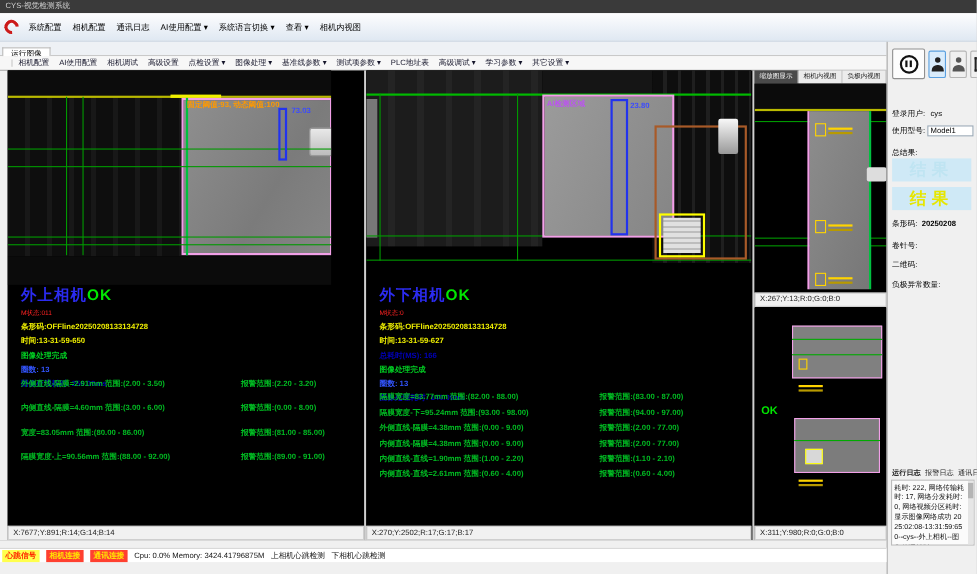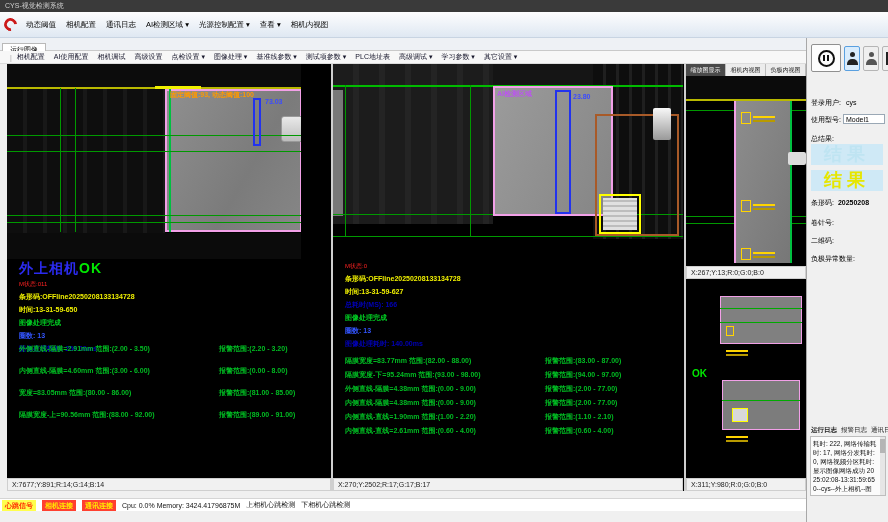--- a/index.html
+++ b/index.html
@@ -66,21 +66,21 @@
   .pause-icon::before, .pause-icon::after { content:''; position:absolute; top:3px; width:2.5px; height:6px; background:#111; }
   .pause-icon::before { left:3px; } .pause-icon::after { left:7px; }
   .btn-sm { width:16px; height:25px; display:flex; align-items:center; justify-content:center; background:#efefef; border:1px solid #b5b5b5; border-radius:2px; }
   .btn-sm.active { background:#d9ecfc; border:1px solid #5aa0e0; }
   .person { width:11px; height:13px; position:relative; }
   .person::before { content:''; position:absolute; top:0; left:3px; width:5px; height:5px; border-radius:50%; background:#222; }
   .person::after { content:''; position:absolute; bottom:0; left:0; width:11px; height:6px; border-radius:5px 5px 0 0; background:#222; }
   .person.dark::before, .person.dark::after { background:#555; }
   .door { width:9px; height:13px; border:2px solid #222; border-right:none; position:relative; }
   .door::after { content:''; position:absolute; right:-6px; top:2px; width:0; height:0; border-left:5px solid #222; border-top:3px solid transparent; border-bottom:3px solid transparent; }
-  .result-box { width:72px; height:21px; background:#cfe9f6; font-size:18px; font-weight:bold; letter-spacing:5px; text-align:center; line-height:21px; }
+  .result-box { width:72px; height:21px; background:#cfe9f6; font-size:15px; font-weight:bold; letter-spacing:5px; text-align:center; line-height:21px; }
   .rb1 { color:#bfe4f2; }
   .rb2 { color:#e6e600; }
   .model-box { display:inline-block; min-width:42px; background:#fff; border:1px solid #9aa8b5; padding:0 2px; height:10px; line-height:9px; }
   .log-tabs { display:flex; gap:4px; font-size:6.5px; color:#222; }
   .log-tab.active { font-weight:bold; }
   .log-box { position:absolute; left:3px; top:398px; width:76px; height:60px; background:#fbfbfb; border:1px solid #bdbdbd; overflow:hidden; }
   .log-text { padding:2px 8px 2px 2px; font-size:6.5px; line-height:1.4; color:#111; word-break:break-all; }
   .log-scroll { position:absolute; right:0; top:0; width:5px; height:100%; background:#e6e6e6; }
   .log-thumb { width:5px; height:14px; background:#b5b5b5; margin-top:2px; }
 
@@ -96,25 +96,25 @@
 <div id="app">
 
   <div class="titlebar">
     <span>CYS-视觉检测系统</span>
   </div>
 
   <div class="menubar">
     <span class="logo"></span>
     <div class="menu-items">
 
-    <span class="menu-item">动态阈值</span>
+    <span class="menu-item">系统配置</span>
         <span class="menu-item">相机配置</span>
         <span class="menu-item">通讯日志</span>
-        <span class="menu-item">AI检测区域 ▾</span>
-        <span class="menu-item">光源控制配置 ▾</span>
+        <span class="menu-item">AI使用配置 ▾</span>
+        <span class="menu-item">系统语言切换 ▾</span>
         <span class="menu-item">查看 ▾</span>
         <span class="menu-item">相机内视图</span>
       </div>
   </div>
 
   <div class="tabrow">
     <span class="tab">运行图像</span>
   </div>
 
   <div class="toolbar">
@@ -208,20 +208,23 @@
     <div class="abs" style="left:160px;top:22px;width:120px;height:130px;background:linear-gradient(115deg,#9b9b9b,#858585);border:2px solid #f2a0e8"></div>
     <span class="abs" style="left:164px;top:25px;color:#bb55ee;font-size:7px;font-weight:bold">AI检测区域</span>
     <div class="abs" style="left:222px;top:26px;width:16px;height:124px;border:2px solid #2233ee"></div>
     <span class="abs" style="left:240px;top:29px;color:#3b4bff;font-size:7px;font-weight:bold">23.80</span>
     <div class="abs" style="left:262px;top:50px;width:84px;height:122px;border:2px solid #a85a28"></div>
     <div class="abs" style="left:320px;top:44px;width:18px;height:32px;background:linear-gradient(#f8f8f8,#999);border-radius:2px"></div>
     <div class="abs" style="left:266px;top:130px;width:42px;height:40px;border:2px solid #ffff00"></div>
     <div class="abs" style="left:270px;top:134px;width:34px;height:32px;background:repeating-linear-gradient(0deg,#e0e0e0 0 3px,#bdbdbd 3px 5px)"></div>
 
     <div class="abs result-block" style="left:12px;top:196px">
+      <div class="rb-title">
+        <span style="color:#2b2bf0">外下相机</span><span style="color:#00e800">OK</span>
+      </div>
       <div class="rb-red">M状态:0</div>
       <div class="rb-yellow">条形码:OFFline20250208133134728</div>
       <div class="rb-yellow">时间:13-31-59-627</div>
       <div class="rb-darkblue">总耗时(MS): 166</div>
       <div class="rb-green">图像处理完成</div>
       <div class="rb-blue">圈数: 13</div>
       <div class="rb-darkblue">图像处理耗时: 140.00ms</div>
     </div>
 
     <div class="abs measure-grid mg-mid" style="left:12px;top:292px">

